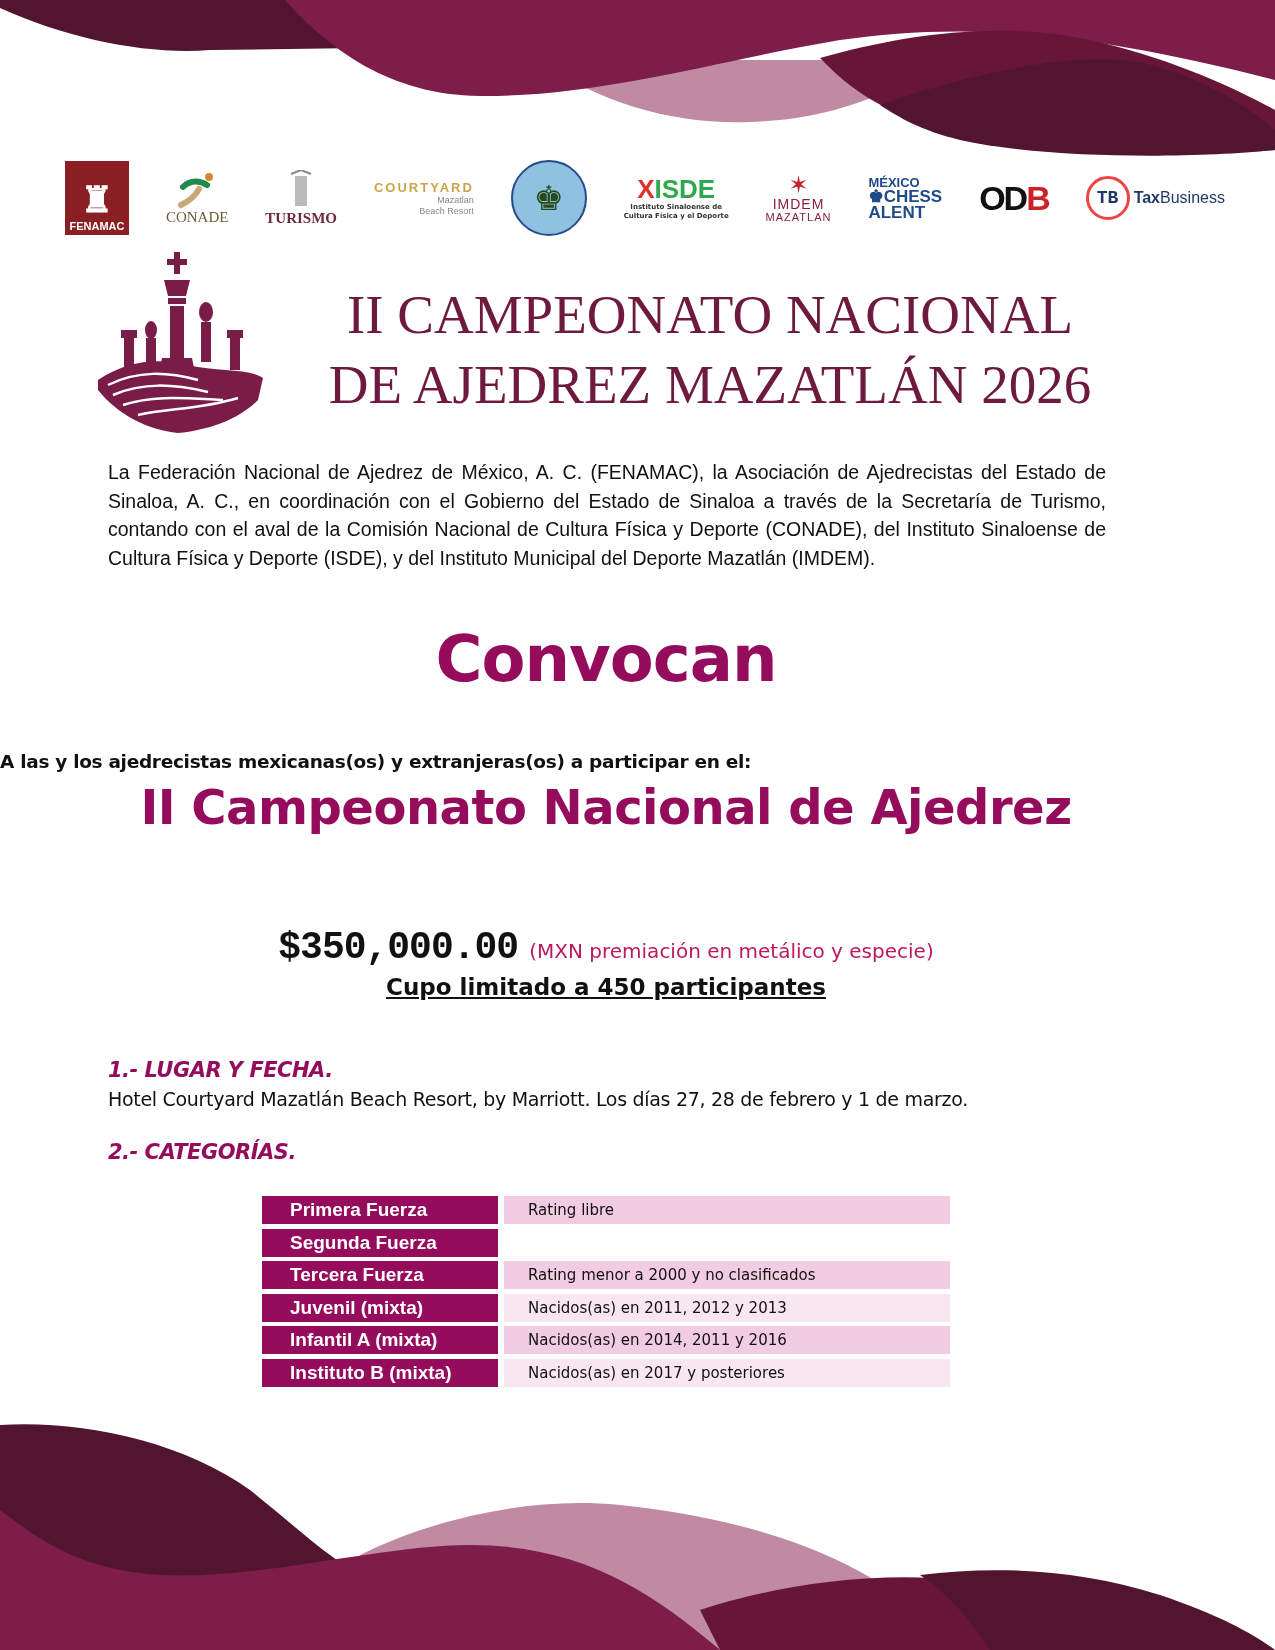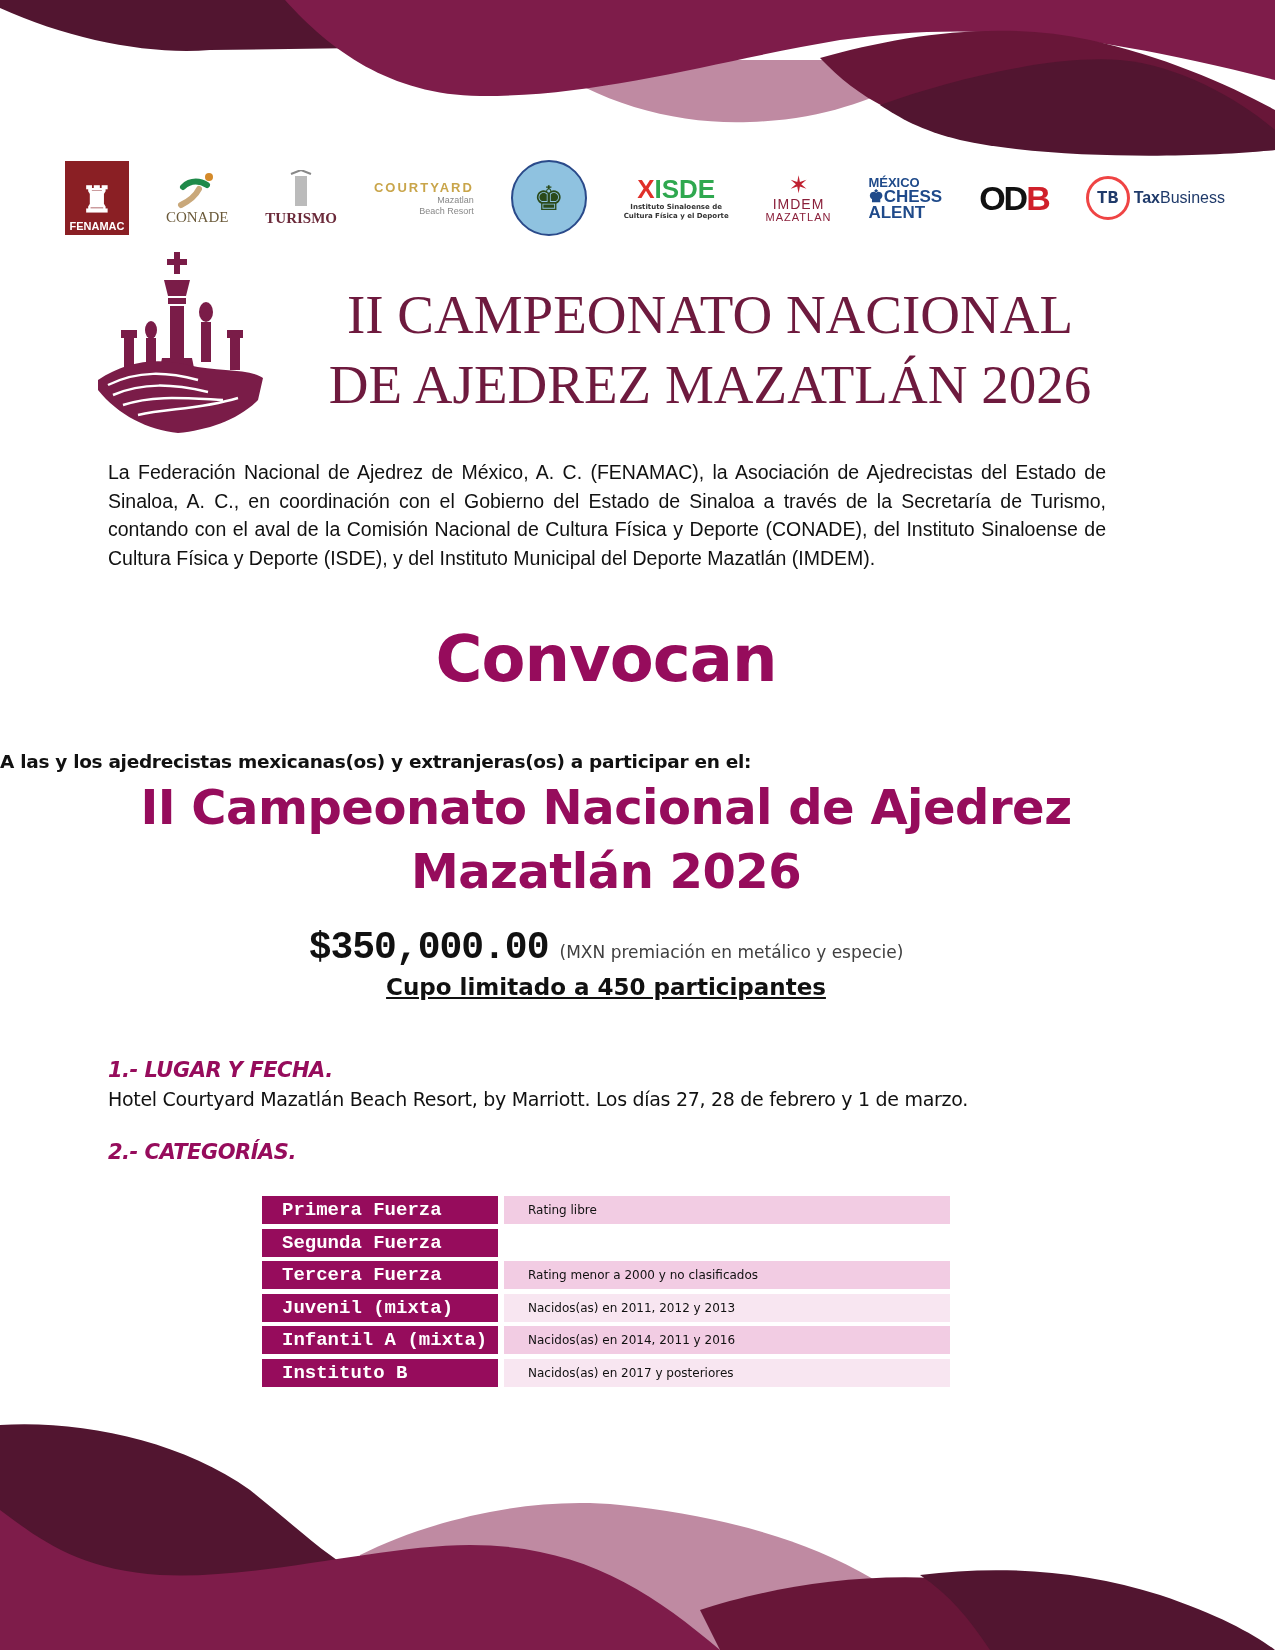--- a/index.html
+++ b/index.html
@@ -32,28 +32,28 @@
   .taxb .circ{width:38px;height:38px;border-radius:50%;border:3px solid #ef4444;display:flex;align-items:center;justify-content:center;font-weight:bold;font-size:18px;color:#1f3a6a;margin-right:4px;font-family:Liberation Mono, monospace;}
   .taxb b{font-weight:bold;}
   .chess-logo{position:absolute;left:88px;top:250px;width:180px;height:185px;}
   .main-title{position:absolute;left:300px;top:280px;width:820px;text-align:center;font-family:"Liberation Serif",serif;font-size:55px;line-height:70px;color:#6e1a3e;}
   .intro{position:absolute;left:108px;top:458px;width:998px;font-family:"Liberation Sans",sans-serif;font-size:19.5px;line-height:28.5px;text-align:justify;color:#111;}
   .convocan{position:absolute;left:0;top:622px;width:1212px;text-align:center;font-family:"DejaVu Sans",sans-serif;font-weight:bold;font-size:64px;color:#960c5c;letter-spacing:-1px;}
   .invite{position:absolute;left:0;top:727px;width:1212px;text-align:left;font-family:"DejaVu Sans",sans-serif;font-weight:bold;font-size:18.5px;color:#111;letter-spacing:-0.3px;margin-top:24px;}
   .event-title{position:absolute;left:0;top:775px;width:1212px;text-align:center;font-family:"DejaVu Sans",sans-serif;font-weight:bold;font-size:48px;line-height:64px;color:#960c5c;letter-spacing:-0.5px;}
   .prize-line{position:absolute;left:0;top:926px;width:1212px;text-align:center;}
   .prize-amount{font-family:Liberation Mono, monospace;font-weight:bold;font-size:38px;color:#111;letter-spacing:-1px;}
-  .prize-note{font-family:"DejaVu Sans",sans-serif;font-size:17px;color:#404040;margin-left:6px;}
+  .prize-note{font-family:"DejaVu Sans",sans-serif;font-size:20px;color:#be185d;margin-left:6px;}
   .cupo{position:absolute;left:0;top:974px;width:1212px;text-align:center;font-family:"DejaVu Sans",sans-serif;font-weight:bold;font-size:23px;color:#111;text-decoration:underline;}
   .sec-h{position:absolute;left:108px;font-family:"DejaVu Sans",sans-serif;font-weight:bold;font-style:italic;font-size:21px;color:#960c5c;letter-spacing:-0.5px;}
   .sec-body{position:absolute;left:108px;top:1088px;font-family:"DejaVu Sans",sans-serif;font-size:19px;color:#111;letter-spacing:-0.3px;}
   .cat-table{position:absolute;left:262px;top:1196px;width:688px;}
   .cat-row{display:flex;height:28px;margin-bottom:4.5px;}
-  .cat-name{width:236px;background:#960c5c;color:#fff;font-family:Liberation Mono, monospace;font-weight:bold;font-size:19px;line-height:28px;padding-left:20px;box-sizing:border-box;}
-  .cat-desc{flex:1;margin-left:6px;font-family:"DejaVu Sans",sans-serif;font-size:12px;line-height:28px;padding-left:24px;color:#111;}
+  .cat-name{width:236px;background:#960c5c;color:#fff;font-family:Liberation Sans, sans-serif;font-weight:bold;font-size:19px;line-height:28px;padding-left:28px;box-sizing:border-box;}
+  .cat-desc{flex:1;margin-left:6px;font-family:"DejaVu Sans",sans-serif;font-size:15px;line-height:28px;padding-left:24px;color:#111;}
   .cat-row:nth-child(odd) .cat-desc{background:#f2cce3;}
   .cat-row:nth-child(even) .cat-desc{background:#f8e6f1;}
 </style>
 </head>
 <body>
 
 <svg class="deco deco-top" viewBox="0 0 1275 160" preserveAspectRatio="none">
   <path d="M0,0 L0,8 C70,40 150,55 210,50 L360,48 L360,0 Z" fill="#521530"></path>
   <path d="M540,60 C600,105 680,125 750,122 C820,120 870,100 900,85 L900,60 Z" fill="#bf8aa2"></path>
   <path d="M285,0 C330,50 390,95 480,96 C600,97 720,60 840,40 C950,25 1060,25 1275,80 L1275,0 Z" fill="#7e1c4a"></path>
@@ -146,21 +146,20 @@
 </div>
 
 <p class="intro" style="margin:0;">La Federación Nacional de Ajedrez de México, A. C. (FENAMAC), la Asociación de Ajedrecistas del Estado de Sinaloa, A. C., en coordinación con el Gobierno del Estado de Sinaloa a través de la Secretaría de Turismo, contando con el aval de la Comisión Nacional de Cultura Física y Deporte (CONADE), del Instituto Sinaloense de Cultura Física y Deporte (ISDE), y del Instituto Municipal del Deporte Mazatlán (IMDEM).</p>
 
 <div class="convocan">Convocan</div>
 
 <div class="invite">A las y los ajedrecistas mexicanas(os) y extranjeras(os) a participar en el:</div>
 
 <div class="event-title">
   <div>II Campeonato Nacional de Ajedrez</div>
-  <div>Mazatlán 2026</div>
 </div>
 
 <div class="prize-line">
   <span class="prize-amount">$350,000.00</span>
   <span class="prize-note">(MXN premiación en metálico y especie)</span>
 </div>
 
 <div class="cupo">Cupo limitado a 450 participantes</div>
 
 <div class="sec-h" style="top:1058px;">1.- LUGAR Y FECHA.</div>

